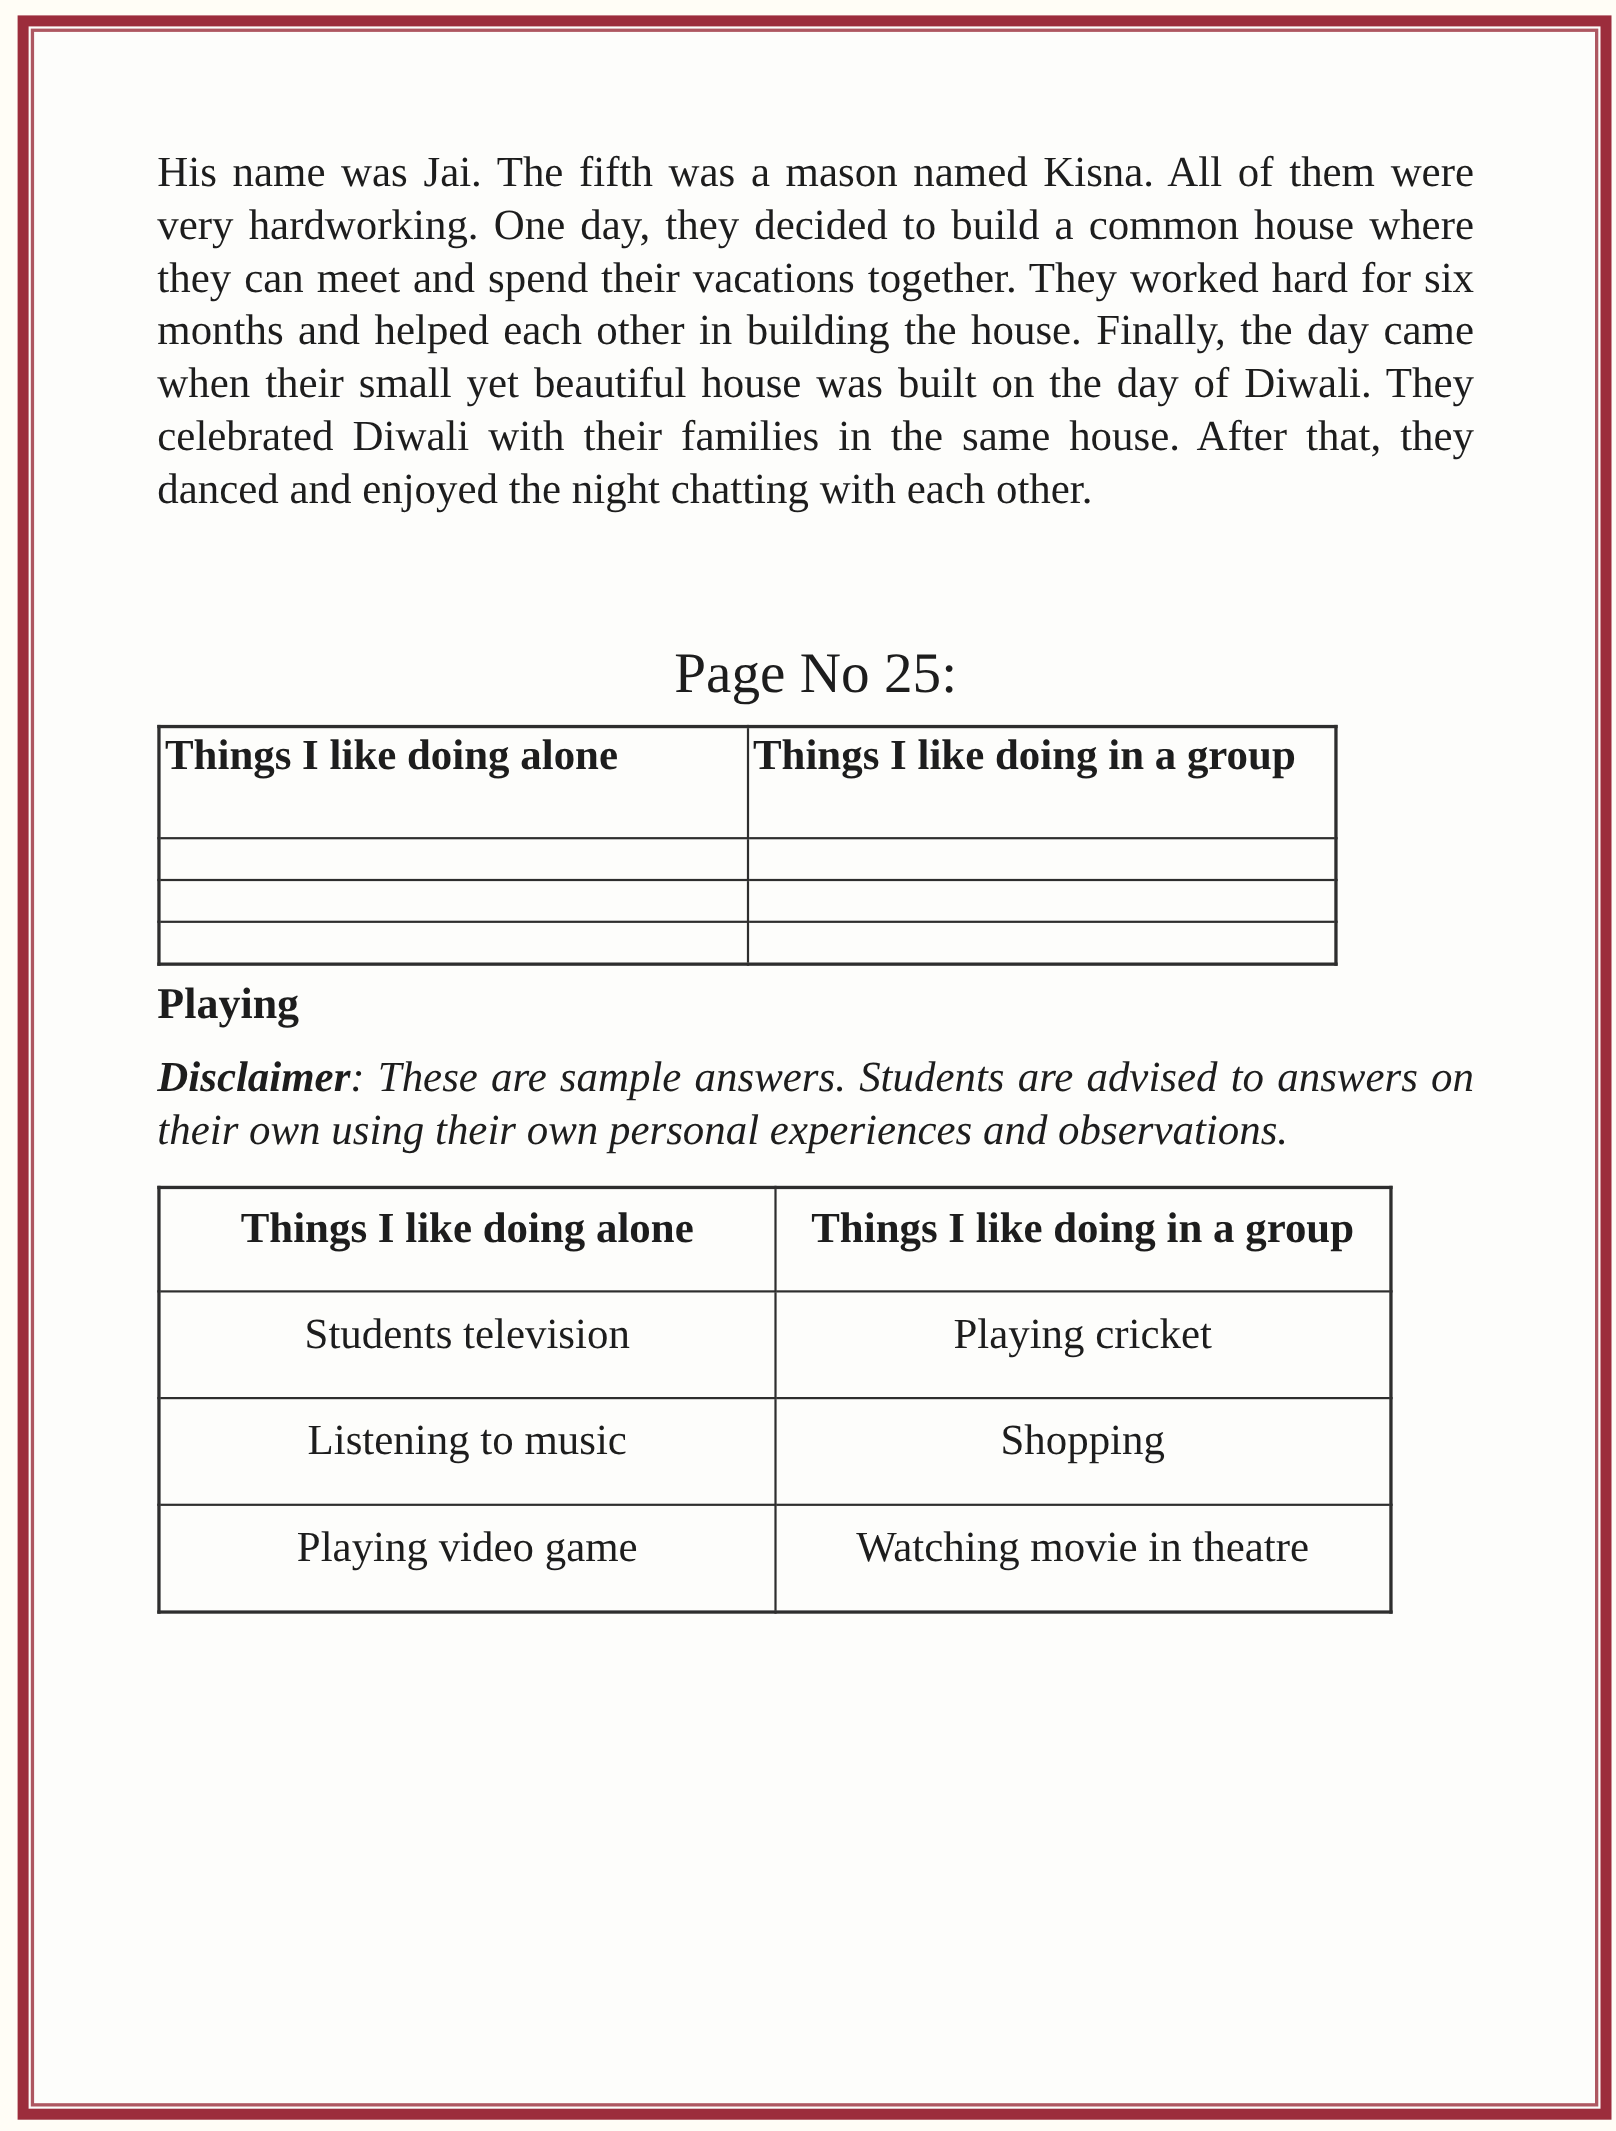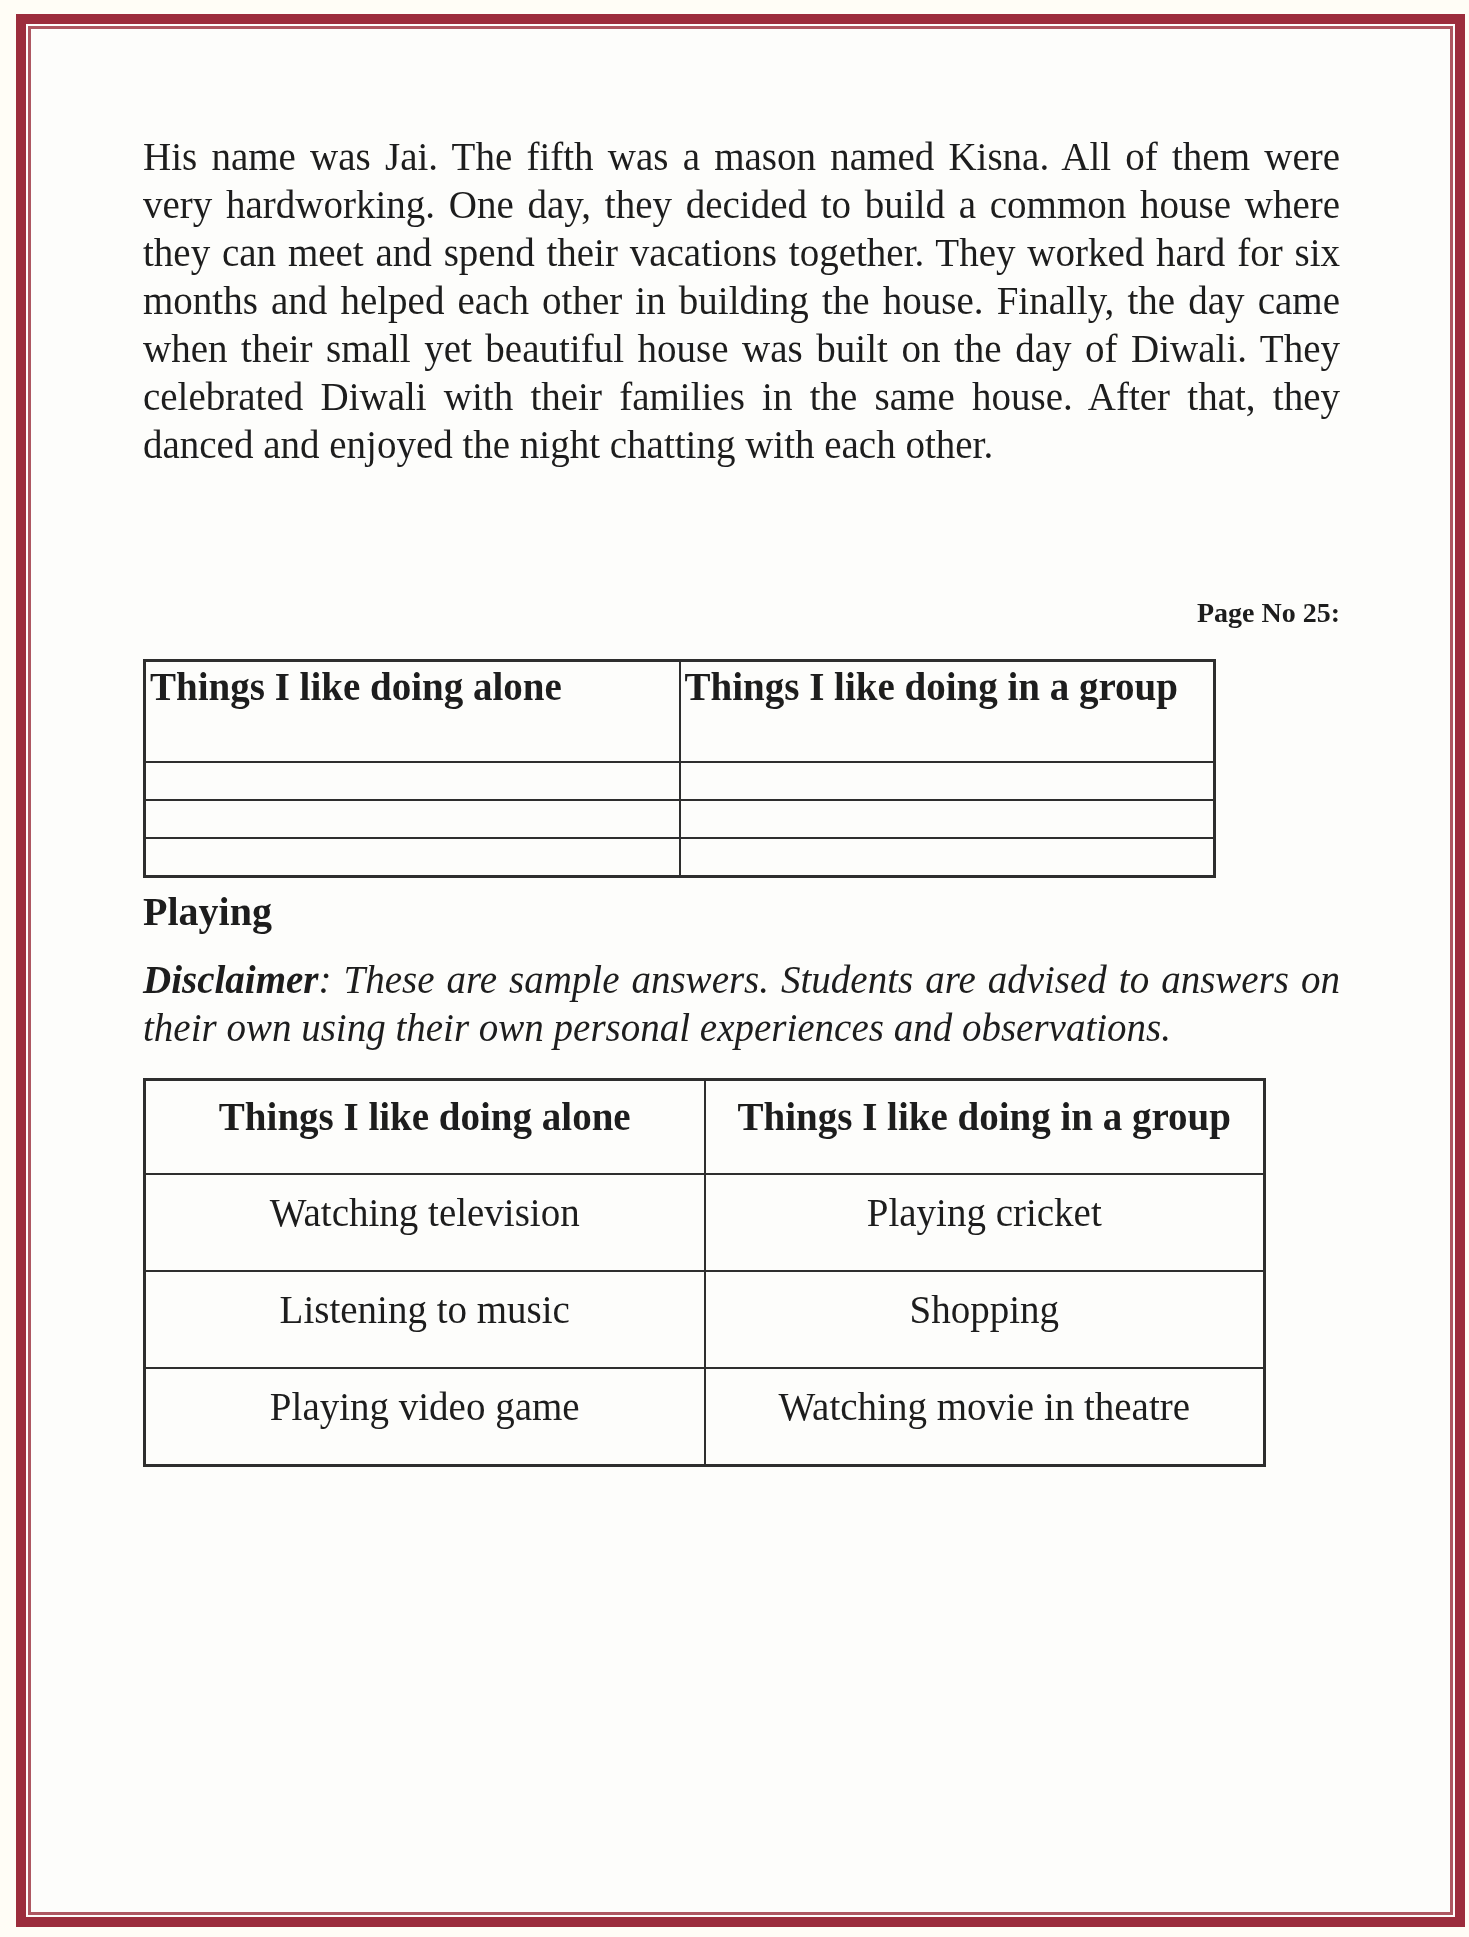--- a/index.html
+++ b/index.html
@@ -28,23 +28,23 @@
     padding: 104px 110px 0 112px;
     font-size: 39px;
     line-height: 48px;
   }
   .intro {
     margin: 0;
     text-align: justify;
   }
   .page-heading {
     margin: 120px 0 0 0;
-    text-align: right;
-    font-weight: bold;
-    font-size: 28px;
+    text-align: center;
+    font-weight: normal;
+    font-size: 52px;
     line-height: 48px;
   }
   .question {
     margin: 28px 0 0 0;
     text-align: justify;
   }
   .question b { font-weight: bold; }
   table {
     border-collapse: collapse;
     table-layout: fixed;
@@ -145,21 +145,21 @@
 
       <table class="answer-table">
         <thead>
           <tr>
             <th>Things I like doing alone</th>
             <th>Things I like doing in a group</th>
           </tr>
         </thead>
         <tbody>
             <tr>
-              <td>Watching television</td>
+              <td>Students television</td>
               <td>Playing cricket</td>
             </tr>
             <tr>
               <td>Listening to music</td>
               <td>Shopping</td>
             </tr>
             <tr>
               <td>Playing video game</td>
               <td>Watching movie in theatre</td>
             </tr>

